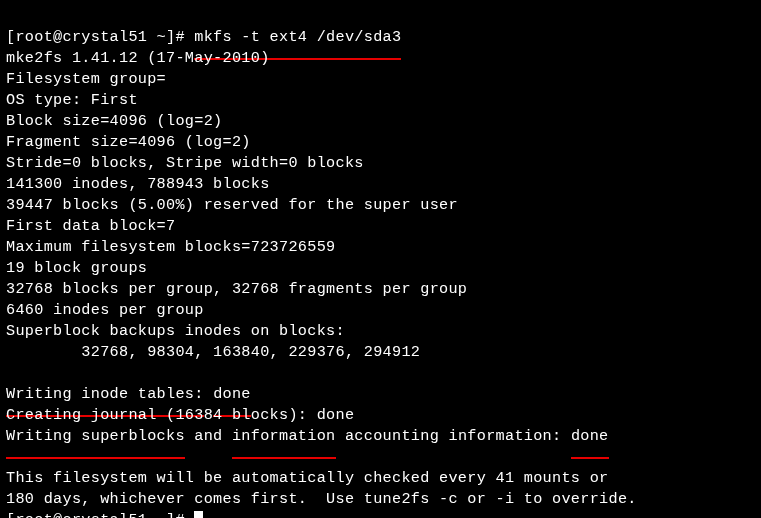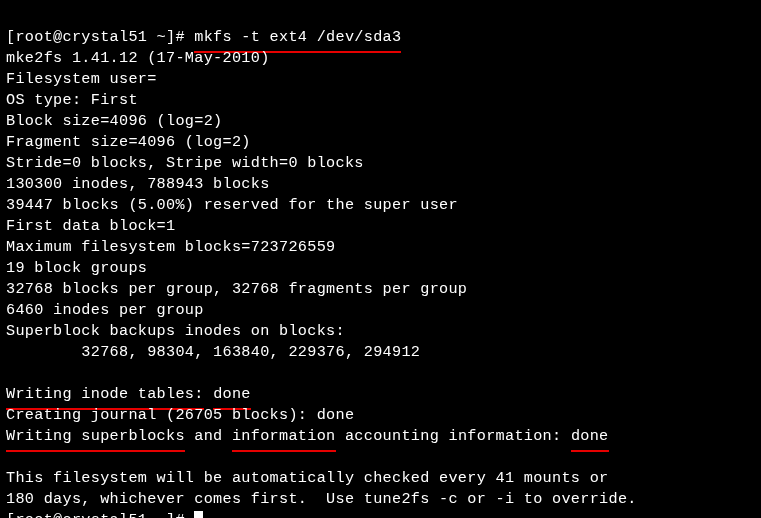--- a/index.html
+++ b/index.html
@@ -14,52 +14,52 @@
     font-family: "Courier New", Courier, monospace;
     font-size: 15.2px;
     line-height: 21px;
     color: #fff;
     white-space: pre;
     padding: 6px 4px 4px 6px;
     letter-spacing: 0.3px;
   }
   .u-red {
     border-bottom: 2px solid #e60000;
-    padding-bottom: 5px;
+    padding-bottom: 12px;
   }
   .cursor {
     display: inline-block;
     width: 9px;
     height: 17px;
     background: #fff;
     vertical-align: text-bottom;
     margin-bottom: 1px;
   }
 </style>
 </head>
 <body>
 
 <div class="terminal">
 <span><span>[root@crystal51 ~]# </span><span class="u-red">mkfs -t ext4 /dev/sda3</span></span>
 <span>mke2fs 1.41.12 (17-May-2010)</span>
-<span>Filesystem user=</span>
+<span>Filesystem group=</span>
 <span>OS type: First</span>
 <span>Block size=4096 (log=2)</span>
 <span>Fragment size=4096 (log=2)</span>
 <span>Stride=0 blocks, Stripe width=0 blocks</span>
-<span>130300 inodes, 788943 blocks</span>
+<span>141300 inodes, 788943 blocks</span>
 <span>39447 blocks (5.00%) reserved for the super user</span>
-<span>First data block=1</span>
+<span>First data block=7</span>
 <span>Maximum filesystem blocks=723726559</span>
 <span>19 block groups</span>
 <span>32768 blocks per group, 32768 fragments per group</span>
 <span>6460 inodes per group</span>
 <span>Superblock backups inodes on blocks:</span>
 <span>        32768, 98304, 163840, 229376, 294912</span>
 <span></span>
 <span><span class="u-red">Writing inode tables:</span><span> </span><span class="u-red">done</span></span>
-<span>Creating journal (26705 blocks): done</span>
+<span>Creating journal (16384 blocks): done</span>
 <span><span class="u-red">Writing superblocks</span><span> and </span><span class="u-red">information</span><span> accounting information: </span><span class="u-red">done</span></span>
 <span></span>
 <span>This filesystem will be automatically checked every 41 mounts or</span>
 <span>180 days, whichever comes first.  Use tune2fs -c or -i to override.</span>
 <span><span>[root@crystal51 ~]# </span><span class="cursor"></span></span>
 </div>
 
 </body></html>

